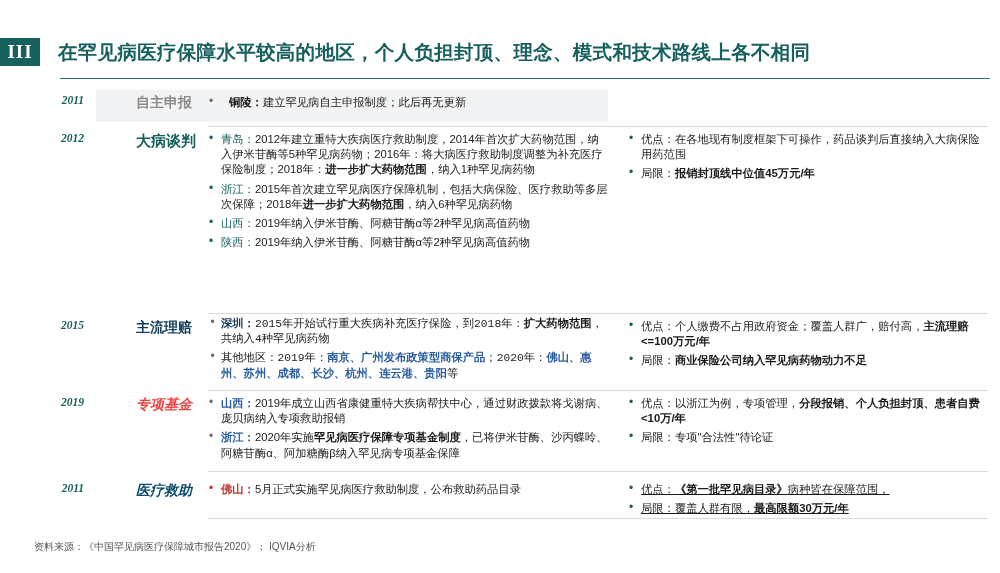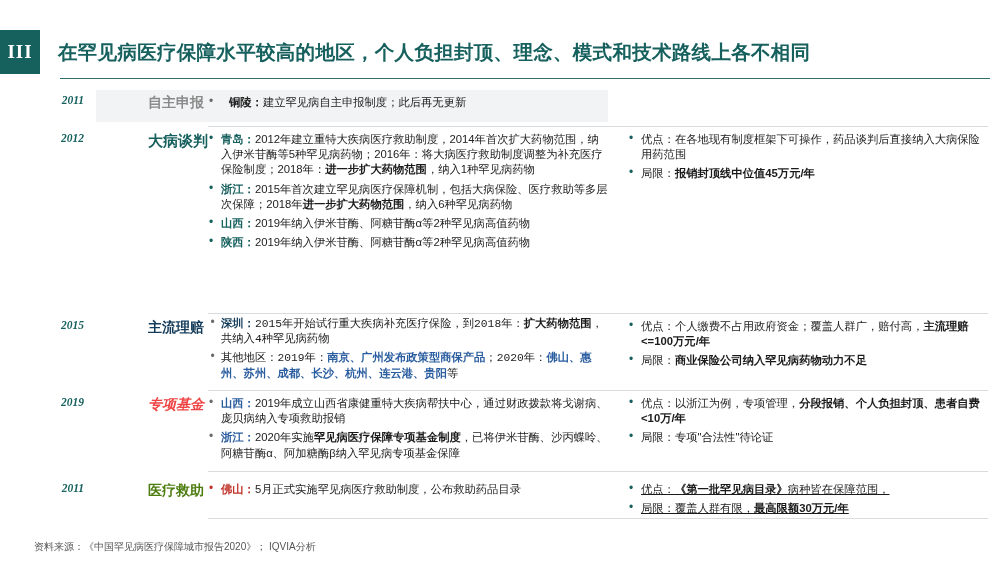--- a/index.html
+++ b/index.html
@@ -12,68 +12,68 @@
     position:relative;
   }
   .slide{position:relative;width:1000px;height:573px;}
 
   
   .header{
     position:absolute;left:0;top:30px;width:1000px;height:44px;
     display:flex;align-items:center;
   }
   .header-badge{
-    width:40px;height:44px;background:#16605e;color:#ffffff;
+    width:40px;height:28px;background:#16605e;color:#ffffff;
     display:flex;align-items:center;justify-content:center;
     font-size:19px;font-weight:bold;letter-spacing:1px;
     font-family:"Liberation Serif","DejaVu Serif",serif;
   }
   .header-title{
     margin-left:18px;font-size:19.5px;font-weight:bold;color:#16605e;
     letter-spacing:.3px;white-space:nowrap;
   }
   .header-rule{
     position:absolute;left:60px;top:78px;width:930px;height:1px;background:#2f6f6d;
   }
 
   
   .body-area{position:absolute;left:0;top:86px;width:884px;height:440px;}
   .year{
     position:absolute;left:32px;width:52px;text-align:right;
     font-size:11.5px;font-weight:bold;font-style:italic;color:#16605e;
     font-family:"Liberation Serif","DejaVu Serif",serif;
   }
   .cat{
-    position:absolute;left:104px;width:108px;
+    position:absolute;left:92px;width:108px;
     font-size:14px;font-weight:bold;padding-left:44px;
   }
   .cat.grey{color:#8b8b8b;font-weight:bold;}
   .cat.teal{color:#16605e;font-size:15px;}
   .cat.dark{color:#143c5a;}
   .cat.blue{color:#ef4444;font-style:italic;}
-  .cat.red{color:#4d7c0f;}
+  .cat.red{color:#0c4a6e;font-style:italic;}
 
   .col-mid{position:absolute;left:208px;width:400px;}
   .col-right{position:absolute;left:628px;width:360px;}
 
   .shade{position:absolute;background:#f1f3f4;}
 
   ul.bul{list-style:none;margin:0;padding:0;}
   ul.bul>li{
     position:relative;padding-left:13px;margin-bottom:4px;
     font-size:11.3px;line-height:15.2px;color:#222;
   }
   ul.bul>li:before{
     content:"•";position:absolute;left:1px;top:-1px;color:#6b6b6b;font-size:12px;
   }
   ul.bul.tealdot>li:before{color:#16605e;}
   ul.bul.reddot>li:before{color:#c0342b;}
 
   .b{font-weight:bold;margin-left:8px;}
-  .city-teal{color:#16605e;font-weight:bold;margin-top:31px;}
+  .city-teal{color:#16605e;font-weight:normal;margin-top:31px;}
   .city-blue{color:#2a5d9f;font-weight:bold;}
   .city-dark{color:#143c5a;font-weight:bold;}
   .city-red{color:#c0342b;font-weight:bold;}
   .hl-dark{color:#1a1a1a;font-weight:bold;}
   .hl-blue{color:#2a5d9f;font-weight:bold;}
 
   .divider{position:absolute;height:1px;background:#d8dcdd;left:208px;width:780px;}
 
   
   .source{

